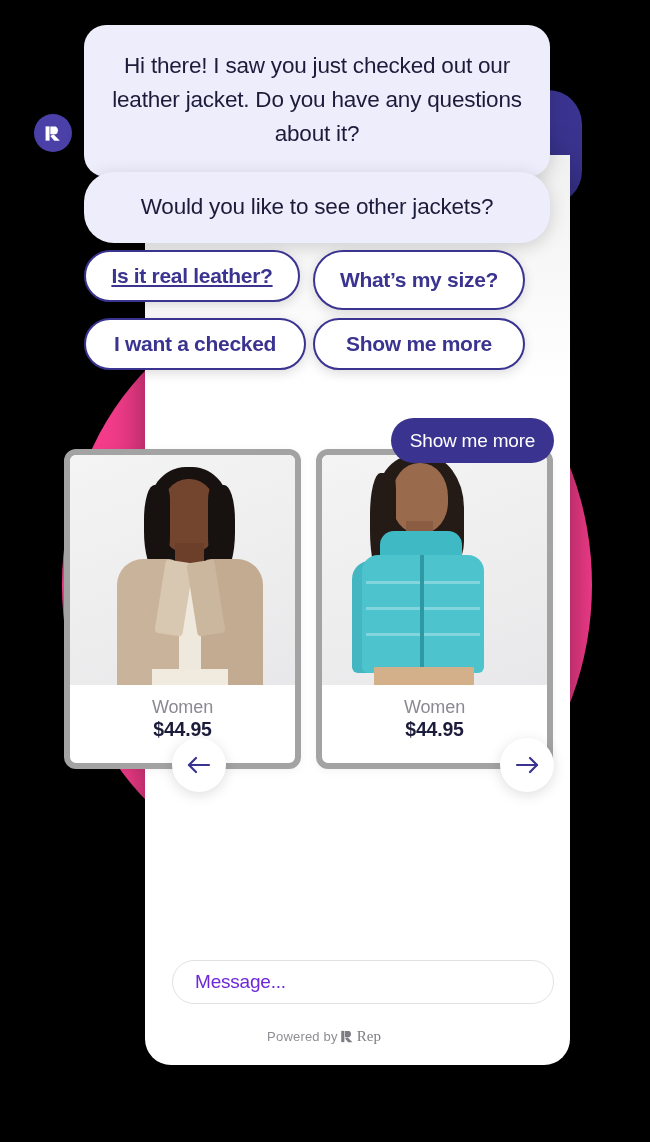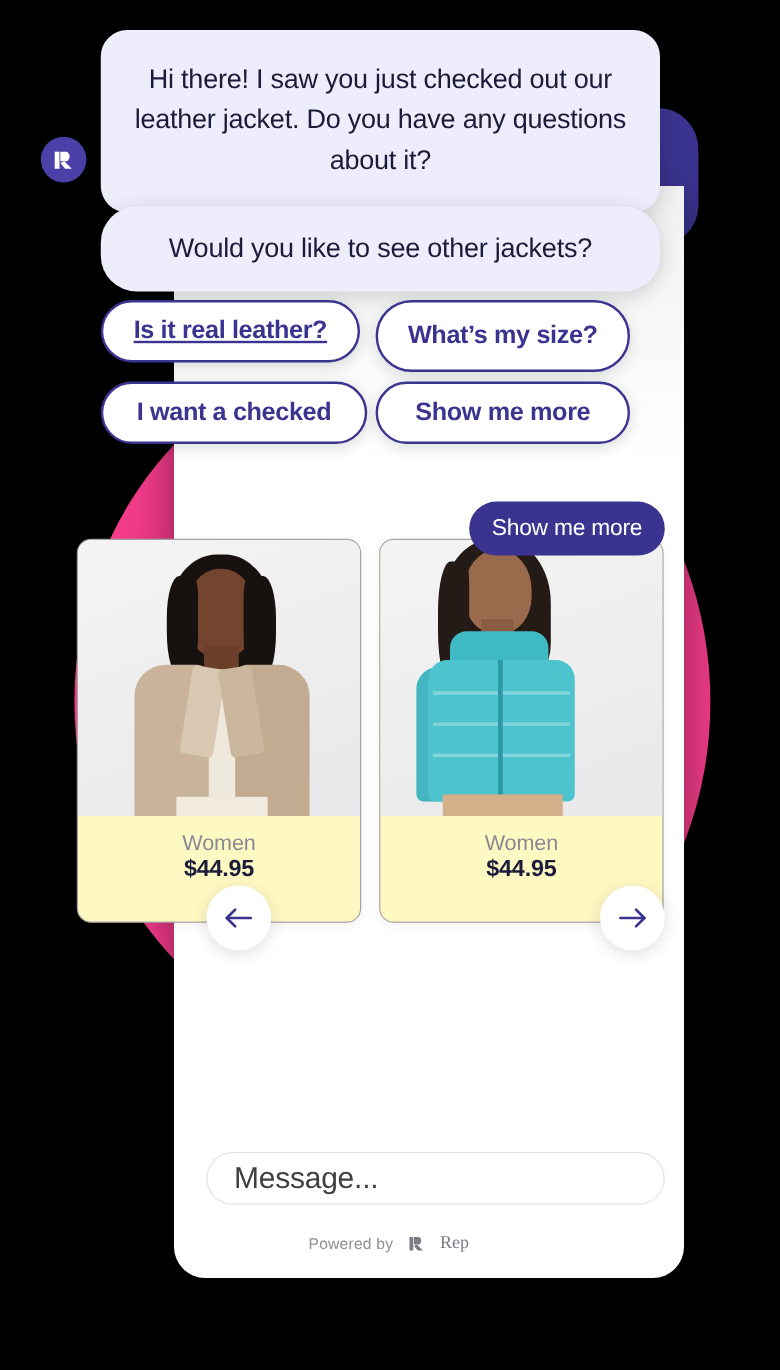--- a/index.html
+++ b/index.html
@@ -178,22 +178,22 @@
     top: 449px;
     width: 430px;
     height: 320px;
     z-index: 11;
   }
   .prod-card {
     position: absolute;
     top: 0;
     width: 237px;
     height: 320px;
-    background: #fef9c3;
-    border: 1px solid #a3a3a3;
+    background: #ffffff;
+    border: 6px solid #a3a3a3;
     border-radius: 12px;
     overflow: hidden;
     box-sizing: border-box;
     box-shadow: 0 2px 10px rgba(0,0,0,0.05);
   }
   #card0 { left: 0px; }
   #card1 { left: 252px; }
   .prod-img {
     position: relative;
     width: 100%;
@@ -276,35 +276,35 @@
     border: 1px solid #E2E2E5;
     border-radius: 24px;
     background: #FFFFFF;
     display: flex;
     align-items: center;
     padding: 0 22px;
     box-sizing: border-box;
     z-index: 12;
   }
   .msg-placeholder {
-    font-size: 25px;
-    color: #404040;
+    font-size: 19px;
+    color: #6d28d9;
     letter-spacing: -0.2px;
   }
 
   
   .powered {
     position: absolute;
     left: 145px;
     top: 1028px;
     width: 358px;
     display: flex;
     align-items: center;
     justify-content: center;
-    gap: 12px;
+    gap: 2px;
     z-index: 12;
   }
   .powered-text {
     font-size: 13px;
     color: #8E8E94;
     letter-spacing: 0.2px;
   }
   .powered-rep {
     font-family: "Liberation Serif", serif;
     font-size: 15px;

